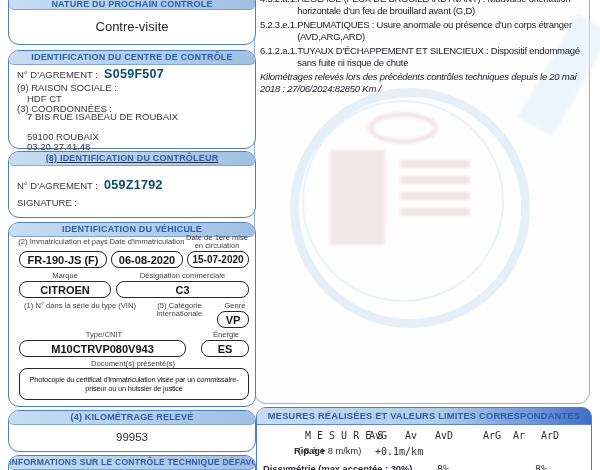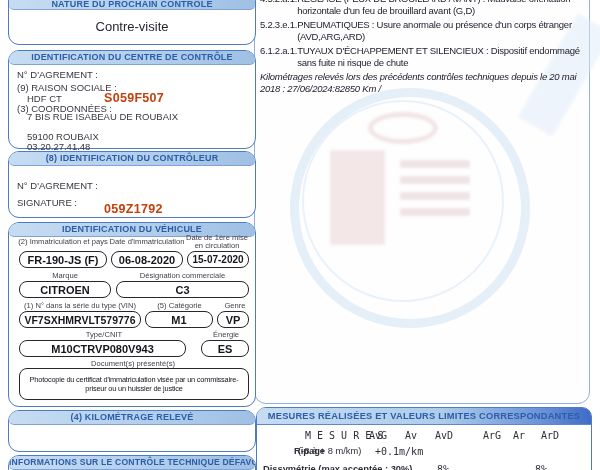--- a/index.html
+++ b/index.html
@@ -6,21 +6,21 @@
   #page{position:relative;width:600px;height:470px;background:#ffffff;overflow:hidden;
         font-family:"Liberation Sans","DejaVu Sans",sans-serif;color:#2b2b33;}
 
   
   .sec{position:absolute;left:8px;width:248px;background:#fff;border:1.5px solid #4d7cc0;
        border-radius:11px;box-sizing:border-box;z-index:2;}
   .sec .hdr{height:13px;line-height:13px;margin:0;background:linear-gradient(90deg,#c6dcf2 0%,#b2cfec 55%,#9fc0e4 100%);
        border-bottom:1px solid #7fa3d4;border-radius:9px 9px 5px 5px;
        text-align:center;font-size:9px;font-weight:bold;color:#2d5ca8;letter-spacing:.2px;white-space:nowrap;overflow:hidden;}
   .lab{position:absolute;font-size:9.5px;color:#3a3540;white-space:nowrap;}
-  .val-b{font-weight:bold;font-size:12.5px;color:#c2410c;letter-spacing:.3px;margin-top:24px;}
+  .val-b{font-weight:bold;font-size:12.5px;color:#0c4a6e;letter-spacing:.3px;}
 
   
   .fbox{position:absolute;box-sizing:border-box;border:1.5px solid #26262c;border-radius:8px;
         background:#fff;text-align:center;font-weight:bold;font-size:11px;color:#15151c;
         display:flex;align-items:center;justify-content:center;white-space:nowrap;}
   .flab{position:absolute;font-size:7.6px;color:#44404a;text-align:center;line-height:8px;}
 
   
   .rtext{font-size:9.5px;letter-spacing:-0.25px;line-height:12px;color:#1c1c28;}
   .defect{display:flex;margin-bottom:2px;}
@@ -70,21 +70,21 @@
     <span class="lab" style="left:8px;top:18px;">N° D'AGREMENT :</span>
     <span class="val-b" style="position:absolute;left:95px;top:16px;">S059F507</span>
     <span class="lab" style="left:8px;top:31px;">(9) RAISON SOCIALE :</span>
     <span class="lab" style="left:18px;top:42px;">HDF CT</span>
     <span class="lab" style="left:8px;top:52px;">(3) COORDONNÉES :</span>
     <span class="lab" style="left:18px;top:60px;">7 BIS RUE ISABEAU DE ROUBAIX</span>
     <span class="lab" style="left:18px;top:80px;">59100 ROUBAIX</span>
     <span class="lab" style="left:18px;top:90px;">03.20.27.41.48</span>
   </div>
 
-  <div class="sec" style="top:151px;height:67px;">
+  <div class="sec" style="top:151px;height:67px;text-decoration:underline;">
     <div class="hdr">(8) IDENTIFICATION DU CONTRÔLEUR</div>
     <span class="lab" style="left:8px;top:28px;">N° D'AGREMENT :</span>
     <span class="val-b" style="position:absolute;left:95px;top:26px;">059Z1792</span>
     <span class="lab" style="left:8px;top:45px;">SIGNATURE :</span>
   </div>
 
   <div class="sec" style="top:222px;height:185px;">
     <div class="hdr">IDENTIFICATION DU VÉHICULE</div>
 
     <span class="flab" style="left:0px;top:15px;width:108px;">(2) Immatriculation et pays</span>
@@ -98,36 +98,35 @@
     <span class="flab" style="left:10px;top:49px;width:92px;">Marque</span>
     <span class="flab" style="left:107px;top:49px;width:133px;">Désignation commerciale</span>
 
     <div class="fbox" style="left:10px;top:58px;width:92px;height:17px;">CITROEN</div>
     <div class="fbox" style="left:107px;top:58px;width:133px;height:17px;">C3</div>
 
     <span class="flab" style="left:0px;top:79px;width:142px;">(1) N° dans la série du type (VIN)</span>
     <span class="flab" style="left:135px;top:79px;width:71px;">(5) Catégorie internationale</span>
     <span class="flab" style="left:208px;top:79px;width:36px;">Genre</span>
 
-    <div class="fbox" style="left:10px;top:88px;width:122px;height:17px;font-size:10.5px;">VF7SXHMRVLT579776</div>
-    <div class="fbox" style="left:136px;top:88px;width:68px;height:17px;">M1</div>
     <div class="fbox" style="left:208px;top:88px;width:32px;height:17px;">VP</div>
 
     <span class="flab" style="left:40px;top:108px;width:110px;">Type/CNIT</span>
     <span class="flab" style="left:192px;top:108px;width:50px;text-align:center;">Énergie</span>
 
     <div class="fbox" style="left:10px;top:117px;width:167px;height:17px;">M10CTRVP080V943</div>
     <div class="fbox" style="left:192px;top:117px;width:48px;height:17px;">ES</div>
 
     <span class="flab" style="left:40px;top:137px;width:168px;">Document(s) présenté(s)</span>
     <div class="fbox" style="left:10px;top:145px;width:230px;height:32px;font-weight:normal;font-size:7.4px;letter-spacing:-0.2px;white-space:normal;line-height:9px;padding:0 6px;">Photocopie du certificat d'immatriculation visée par un commissaire-priseur ou un huissier de justice</div>
   </div>
 
   <div class="sec" style="top:410px;height:42px;">
     <div class="hdr">(4) KILOMÉTRAGE RELEVÉ</div>
+    <div style="text-align:center;font-size:11.5px;margin-top:6px;color:#2b2b33;">99953</div>
   </div>
 
   <div class="sec" style="top:455px;height:40px;">
     <div class="hdr" style="font-size:8.6px;">INFORMATIONS SUR LE CONTRÔLE TECHNIQUE DÉFAVORABLE</div>
   </div>
 
   <div style="position:absolute;left:260px;top:-7px;width:330px;z-index:1;">
     <div class="defect rtext">
       <span class="code">4.5.2.a.1.</span>
       <span class="dtxt">RÉGLAGE (FEUX DE BROUILLARD AVANT) : Mauvaise orientation horizontale d'un feu de brouillard avant (G,D)</span>

